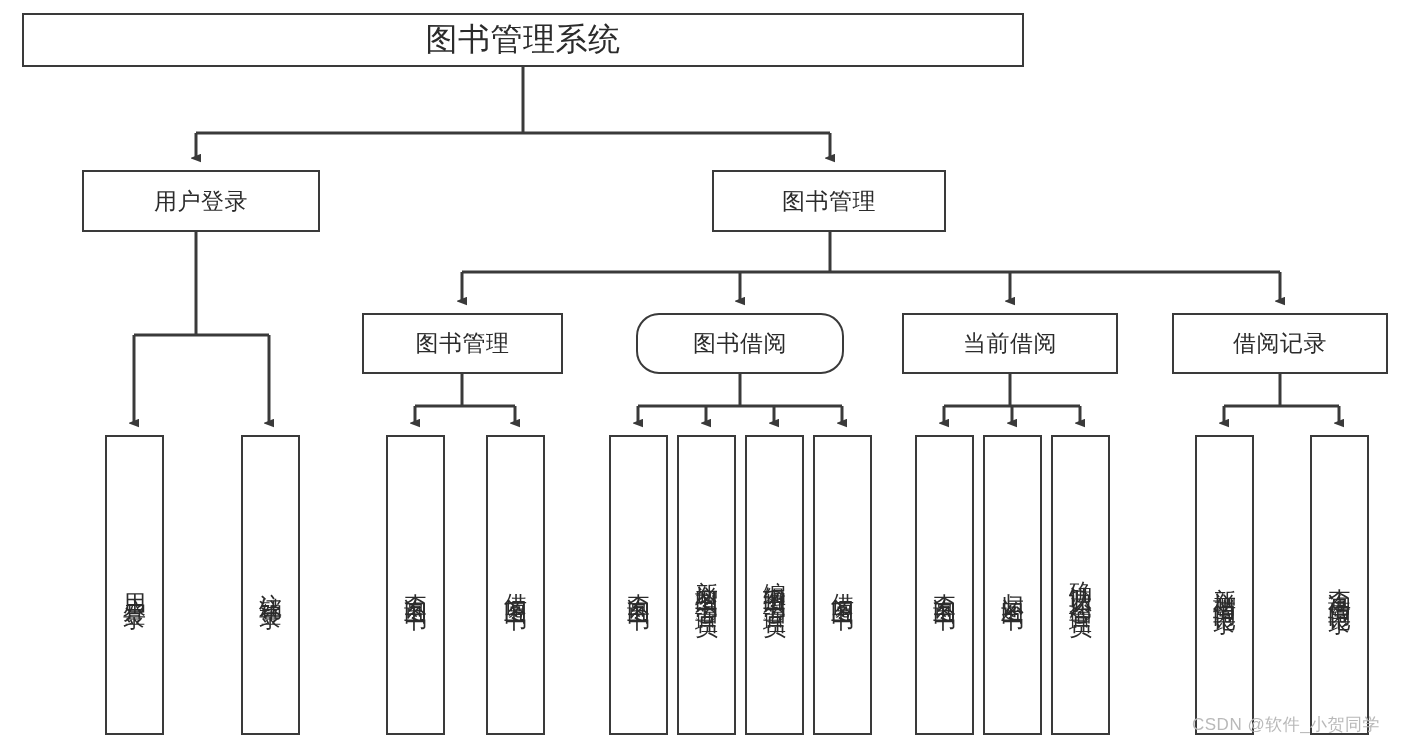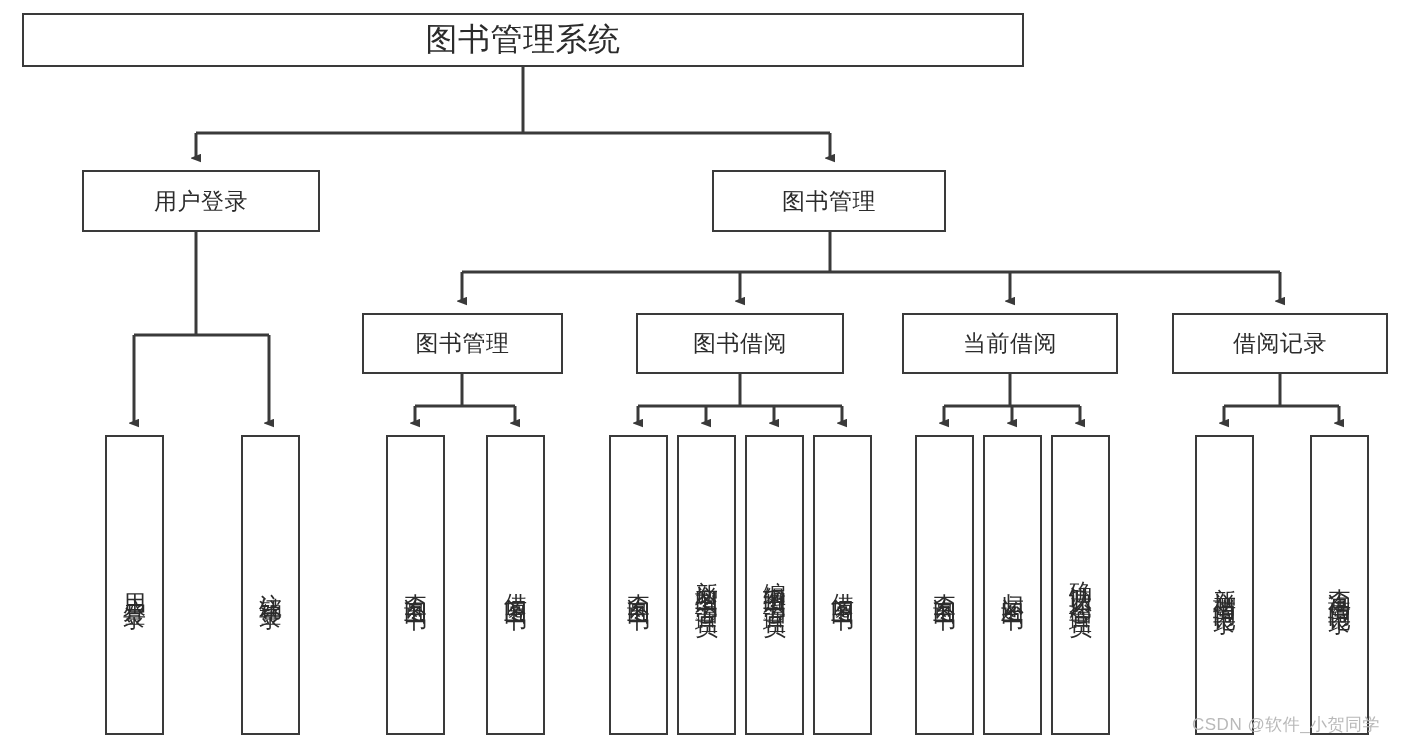--- a/index.html
+++ b/index.html
@@ -136,21 +136,21 @@
   <div class="node h" style="left:82px; top:170px; width:238px; height:62px;">
     <span class="lbl">用户登录</span>
   </div>
   <div class="node h" style="left:712px; top:170px; width:234px; height:62px;">
     <span class="lbl">图书管理</span>
   </div>
 
   <div class="node h" style="left:362px; top:313px; width:201px; height:61px;">
     <span class="lbl">图书管理</span>
   </div>
-  <div class="node h" style="left:636px; top:313px; width:208px; height:61px;">
+  <div class="node h" style="left:636px; top:313px; width:208px; height:61px;border-radius:23px;">
     <span class="lbl">图书借阅</span>
   </div>
   <div class="node h" style="left:1172px; top:313px; width:216px; height:61px;">
     <span class="lbl">借阅记录</span>
   </div>
   <div class="node h" style="left:902px; top:313px; width:216px; height:61px;">
     <span class="lbl">当前借阅</span>
   </div>
 
   <div class="node v" style="left:105px; top:435px; width:59px; height:300px;">

